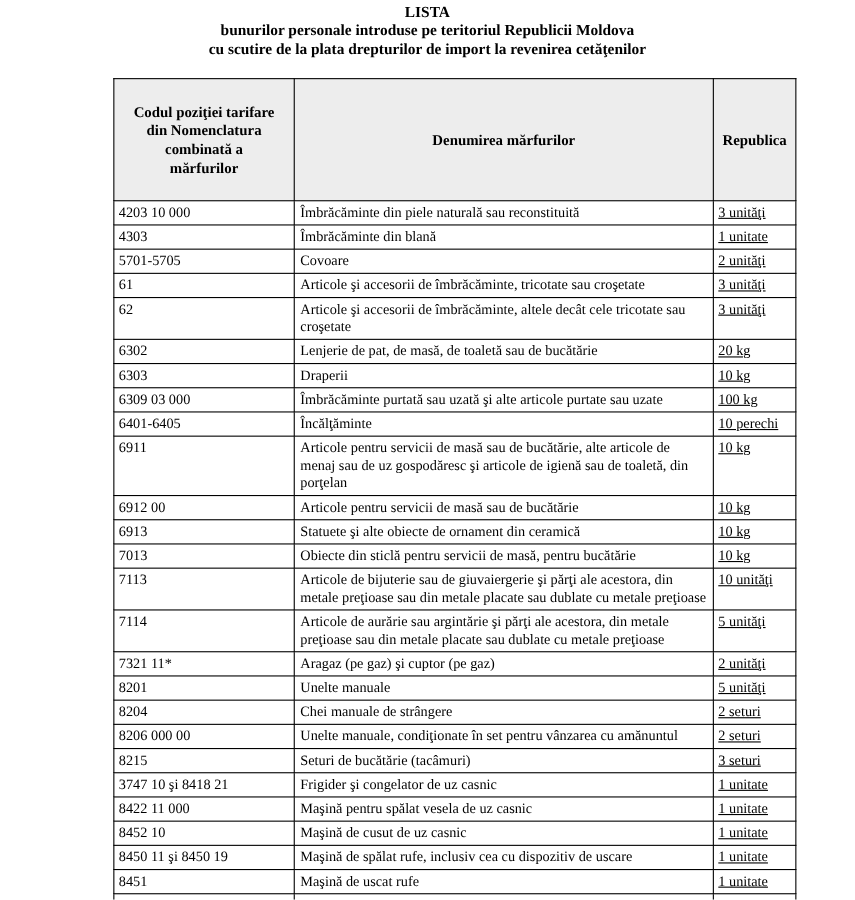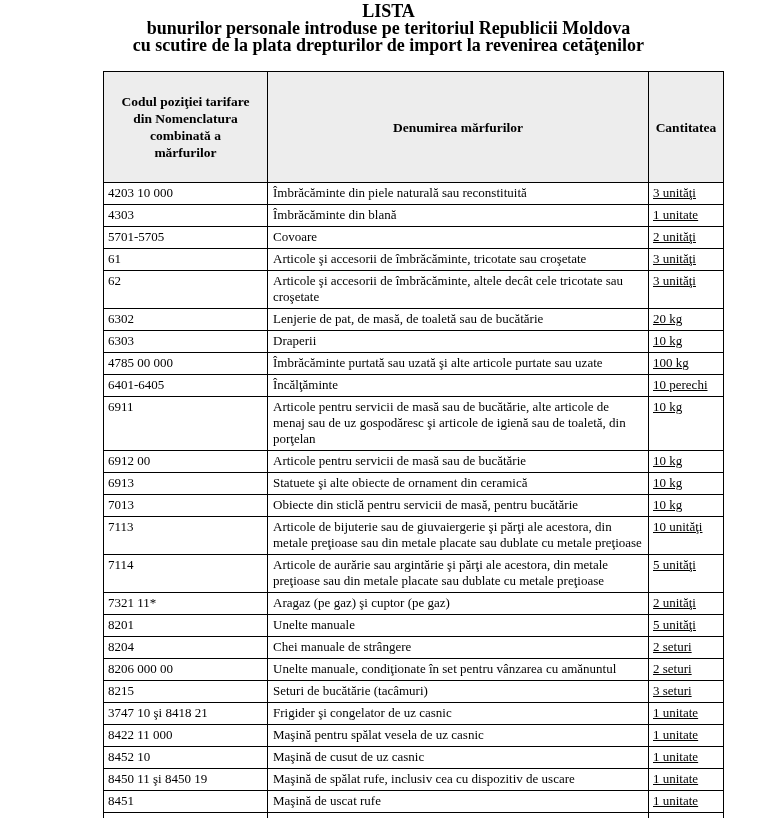--- a/index.html
+++ b/index.html
@@ -13,21 +13,21 @@
     position: relative;
     width: 777px;
     height: 818px;
     overflow: hidden;
     background: #ffffff;
   }
   .doc-title {
     padding-top: 3px;
     text-align: center;
     font-weight: bold;
-    font-size: 18px;
+    font-size: 14px;
     line-height: 17px;
   }
   .goods-table {
     border-collapse: collapse;
     table-layout: fixed;
     width: 620px;
     margin-left: 103px;
     margin-top: 17px;
   }
   .goods-table col.c-code { width: 164px; }
@@ -77,21 +77,21 @@
     </colgroup>
     <thead>
       <tr>
         <th>
           <span class="hl">Codul poziţiei tarifare</span>
           <span class="hl">din Nomenclatura</span>
           <span class="hl">combinată a</span>
           <span class="hl">mărfurilor</span>
         </th>
         <th>Denumirea mărfurilor</th>
-        <th>Cantitatea</th>
+        <th>Republica</th>
       </tr>
     </thead>
     <tbody id="rows-body">
         <tr>
           <td class="code-cell">4203 10 000</td>
           <td class="name-cell">Îmbrăcăminte din piele naturală sau reconstituită</td>
           <td class="qty-cell">3 unităţi</td>
         </tr>
         <tr>
           <td class="code-cell">4303</td>
@@ -117,21 +117,21 @@
           <td class="code-cell">6302</td>
           <td class="name-cell">Lenjerie de pat, de masă, de toaletă sau de bucătărie</td>
           <td class="qty-cell">20 kg</td>
         </tr>
         <tr>
           <td class="code-cell">6303</td>
           <td class="name-cell">Draperii</td>
           <td class="qty-cell">10 kg</td>
         </tr>
         <tr>
-          <td class="code-cell">4785 00 000</td>
+          <td class="code-cell">6309 03 000</td>
           <td class="name-cell">Îmbrăcăminte purtată sau uzată şi alte articole purtate sau uzate</td>
           <td class="qty-cell">100 kg</td>
         </tr>
         <tr>
           <td class="code-cell">6401-6405</td>
           <td class="name-cell">Încălţăminte</td>
           <td class="qty-cell">10 perechi</td>
         </tr>
         <tr>
           <td class="code-cell">6911</td>

